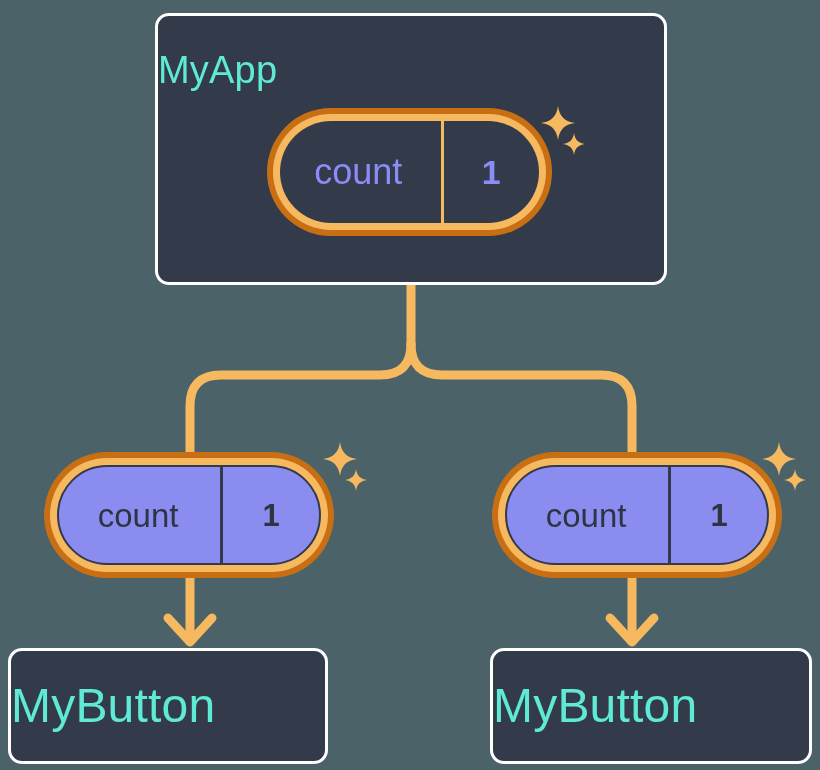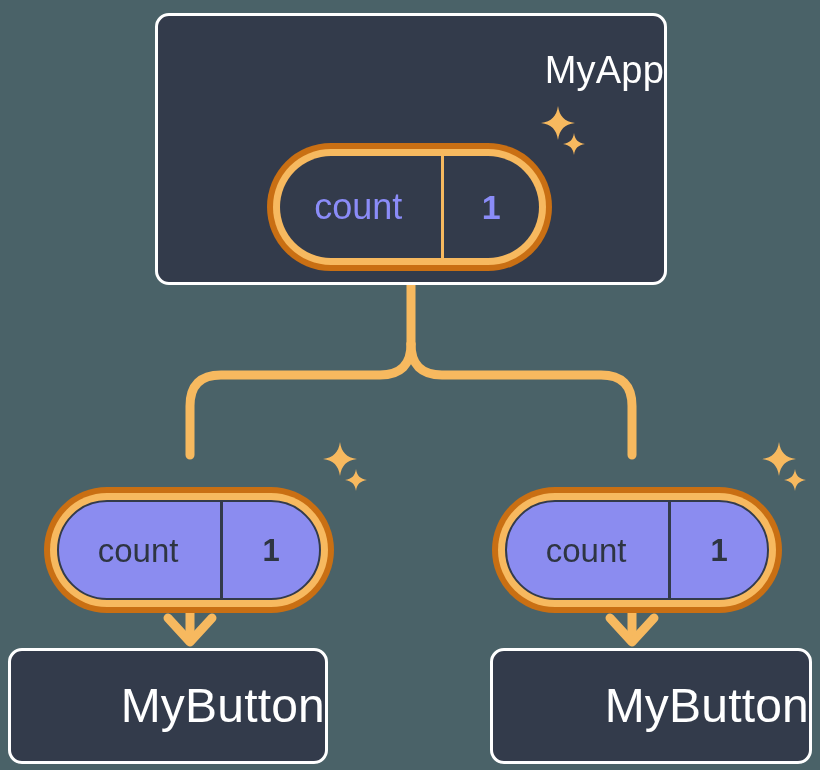--- a/index.html
+++ b/index.html
@@ -39,22 +39,22 @@
     background: #333b4b;
     border: 3px solid #ffffff;
     border-radius: 14px;
     z-index: 2;
   }
 
   .comp-title {
     position: absolute;
     left: 0;
     right: 0;
-    text-align: right;
-    color: #ffffff;
+    text-align: left;
+    color: #5eead4;
     font-size: 38px;
     font-weight: 400;
     letter-spacing: 0.2px;
     white-space: nowrap;
   }
 
   #box-myapp {
     left: 155px;
     top: 13px;
     width: 512px;
@@ -85,21 +85,20 @@
   .state-capsule {
     position: absolute;
     box-sizing: border-box;
     border-radius: 999px;
     z-index: 3;
     display: flex;
     align-items: stretch;
     
     background: #c96f13;
     padding: 6px;
-    margin-top: 35px;
   }
   .capsule-mid {
     flex: 1;
     display: flex;
     align-items: stretch;
     border-radius: 999px;
     
     background: #f7b95f;
     padding: 7px;
     box-sizing: border-box;

